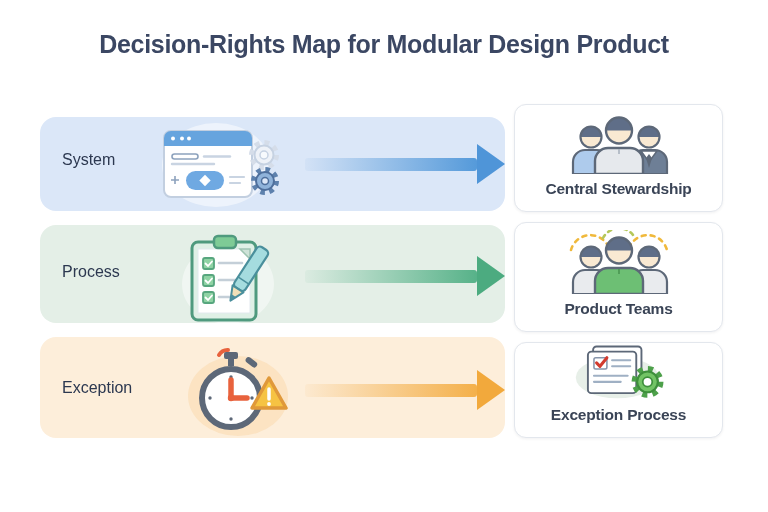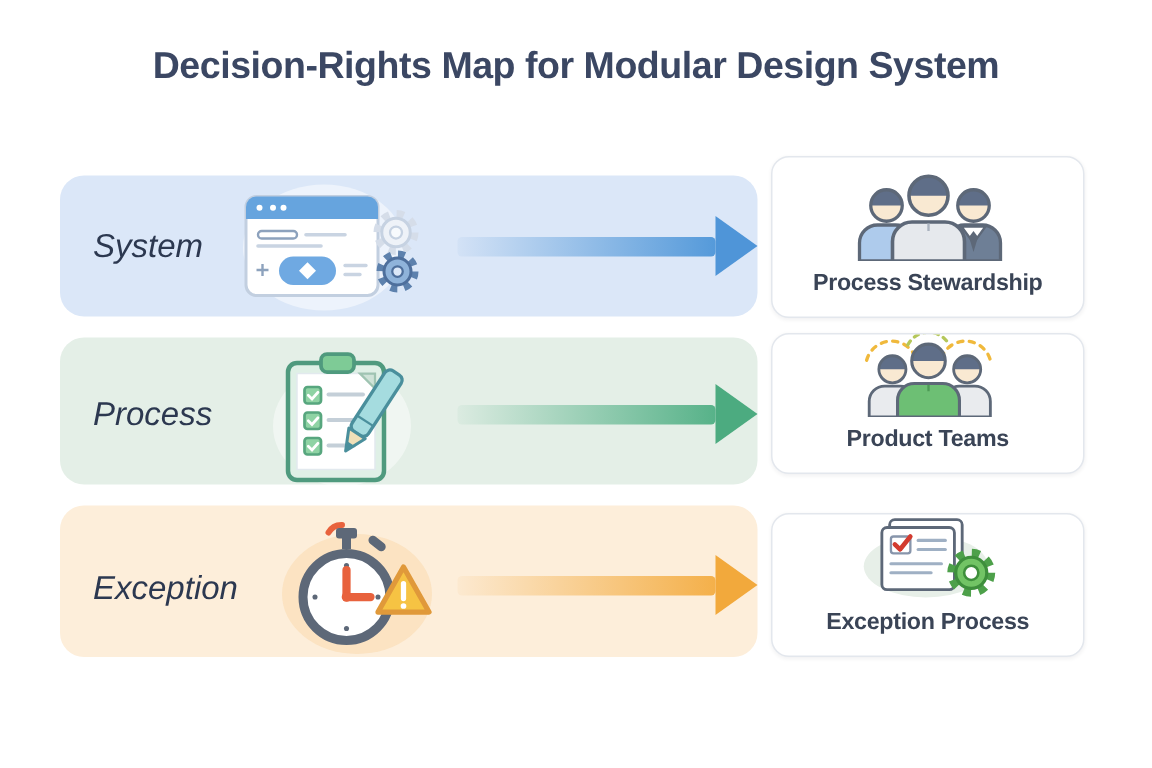--- a/index.html
+++ b/index.html
@@ -9,21 +9,21 @@
   }
   .title{
     position:absolute;top:30px;left:0;width:100%;text-align:center;
     font-size:25px;font-weight:bold;color:#3b4763;letter-spacing:-0.3px;
   }
   .band{position:absolute;left:40px;width:465px;border-radius:16px;}
   .band-system{top:117px;height:94px;background:#dbe7f8;}
   .band-product{top:225px;height:98px;background:#e4efe7;}
   .band-exception{top:337px;height:101px;background:#fdeeda;}
   .row-label{
-    position:absolute;left:62px;font-size:22px;font-weight:500;color:#2c3850;font-style:italic;
+    position:absolute;left:62px;font-size:16px;font-weight:500;color:#2c3850;
   }
   .row-label.l1{top:151px;}
   .row-label.l2{top:263px;}
   .row-label.l3{top:379px;}
   .src-icon{position:absolute;}
   .src-icon.i1{left:158px;top:121px;}
   .src-icon.i2{left:176px;top:228px;}
   .src-icon.i3{left:183px;top:344px;}
   .arrow-shaft{position:absolute;height:13px;border-radius:3px;}
   .arrow-head{position:absolute;width:0;height:0;border-top:20px solid transparent;border-bottom:20px solid transparent;}
@@ -34,31 +34,31 @@
   .a3 .arrow-shaft{left:305px;top:384px;width:172px;background:linear-gradient(to right, rgba(248,205,150,0.15), #f4b04a);}
   .a3 .arrow-head{left:477px;top:370px;border-left:28px solid #f2a93c;}
   .card{
     position:absolute;left:514px;width:209px;background:#ffffff;
     border:1.5px solid #e3e7ed;border-radius:12px;
     box-shadow:0 1px 3px rgba(16,24,40,0.06);
     display:flex;flex-direction:column;align-items:center;justify-content:flex-end;
     box-sizing:border-box;padding-bottom:13px;
   }
   .card.c1{top:104px;height:108px;}
-  .card.c2{top:222px;height:94px;}
+  .card.c2{top:222px;height:110px;}
   .card.c3{top:342px;height:96px;}
   .card svg{margin-bottom:6px;}
   .card-label{font-size:15.5px;font-weight:bold;color:#3a4456;letter-spacing:-0.2px;}
 </style>
 </head>
 <body>
 
 <div class="stage">
 
-  <div class="title">Decision-Rights Map for Modular Design System</div>
+  <div class="title">Decision-Rights Map for Modular Design Product</div>
 
   <div class="band band-system"></div>
   <div class="row-label l1">System</div>
   <div class="src-icon i1">
     <svg width="130" height="88" viewBox="0 0 130 88">
       <ellipse cx="58" cy="44" rx="54" ry="42" fill="rgba(255,255,255,0.5)"></ellipse>
       <rect x="6" y="10" width="88" height="66" rx="7" fill="#ffffff" stroke="#c2cfe0" stroke-width="2"></rect>
       <path d="M6 17 a7 7 0 0 1 7 -7 h74 a7 7 0 0 1 7 7 v8 H6 z" fill="#66a4de"></path>
       <circle cx="15" cy="17.5" r="2" fill="#fff"></circle>
         <circle cx="24" cy="17.5" r="2" fill="#fff"></circle>
@@ -101,21 +101,21 @@
       <circle cx="90" cy="25" r="10.5" fill="#f9e9d2"></circle>
       <path d="M79.5 25 a10.5 10.5 0 0 1 21 0 z" fill="#5f6e88"></path>
       <circle cx="90" cy="25" r="10.5" fill="none" stroke="#5d6878" stroke-width="2.2"></circle>
 
       <path d="M36 62 v-13 a13 13 0 0 1 13 -13 h22 a13 13 0 0 1 13 13 v13 z" fill="#e6e9ed" stroke="#5d6878" stroke-width="2.4"></path>
       <path d="M60 37 v5" stroke="#aab3bf" stroke-width="1.6"></path>
       <circle cx="60" cy="18.5" r="13" fill="#f9e9d2"></circle>
       <path d="M47 18.5 a13 13 0 0 1 26 0 z" fill="#5f6e88"></path>
       <circle cx="60" cy="18.5" r="13" fill="none" stroke="#5d6878" stroke-width="2.4"></circle>
     </svg>
-    <div class="card-label">Process Stewardship</div>
+    <div class="card-label">Central Stewardship</div>
   </div>
 
   <div class="band band-product"></div>
   <div class="row-label l2">Process</div>
   <div class="src-icon i2">
     <svg width="110" height="100" viewBox="0 0 110 100">
       <ellipse cx="52" cy="56" rx="46" ry="40" fill="rgba(255,255,255,0.45)"></ellipse>
       <rect x="16" y="14" width="64" height="78" rx="6" fill="#dff0e6" stroke="#4f9a7e" stroke-width="3"></rect>
       <rect x="22" y="21" width="52" height="64" fill="#ffffff" stroke="#e2e9ee" stroke-width="1"></rect>
       <path d="M64 21 h10 v10 z" fill="#cfe3d8" stroke="#9fc4b2" stroke-width="1.5"></path>

